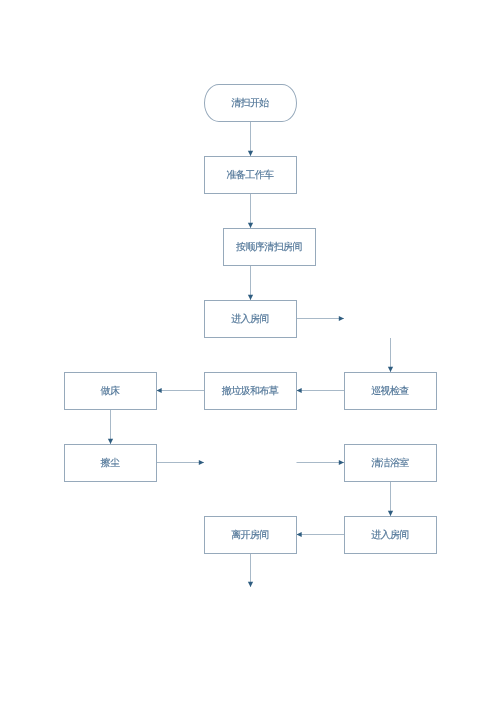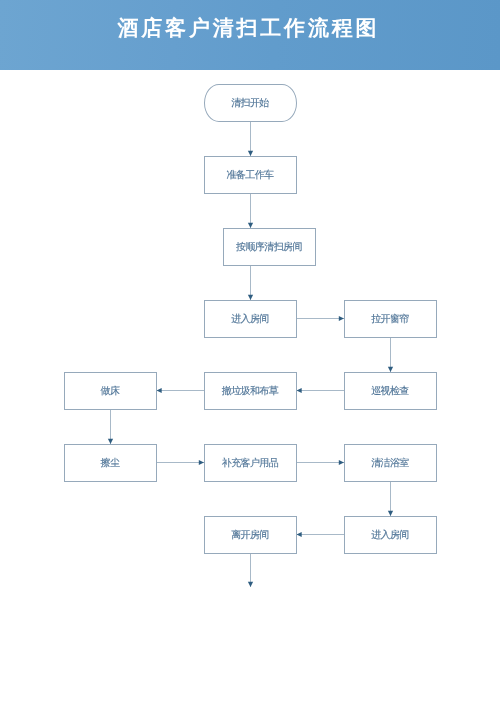--- a/index.html
+++ b/index.html
@@ -33,23 +33,20 @@
   .c-mid   {left:204px;}
   .c-right {left:344px;}
   .r1{top:84px;}  .r2{top:156px;align-items:center;} .r3{top:228px;margin-left:19px;} .r4{top:300px;}
   .r5{top:372px;} .r6{top:444px;} .r7{top:516px;} .r8{top:587px;}
 </style>
 </head>
 <body>
 
 <div id="page">
 
-  <div id="header">
-    <div id="title">酒店客户清扫工作流程图</div>
-  </div>
 
   <div id="diagram">
 
     <svg id="edges" width="500" height="707" viewBox="0 0 500 707" aria-hidden="true">
         <g>
           <path d="M250.5 122 L250.5 156" stroke="#a8b9c8" stroke-width="1" fill="none"></path>
           <polygon points="247.9,150.8 253.1,150.8 250.5,156" fill="#2f5d80"></polygon>
         </g>
         <g>
           <path d="M250.5 194 L250.5 228" stroke="#a8b9c8" stroke-width="1" fill="none"></path>
@@ -110,43 +107,37 @@
     </div>
 
     <div class="node c-mid r3">
       <span class="ln">按顺序清扫房间</span>
     </div>
 
     <div class="node c-mid r4">
       <span class="ln">进入房间</span>
     </div>
 
-    <div class="node c-right r4">
-      <span class="ln">拉开窗帘</span>
-    </div>
 
     <div class="node c-right r5">
       <span class="ln">巡视检查</span>
     </div>
 
     <div class="node c-mid r5">
       <span class="ln">撤垃圾和布草</span>
     </div>
 
     <div class="node c-left r5">
       <span class="ln">做床</span>
     </div>
 
     <div class="node c-left r6">
       <span class="ln">擦尘</span>
     </div>
 
-    <div class="node c-mid r6">
-      <span class="ln">补充客户用品</span>
-    </div>
 
     <div class="node c-right r6">
       <span class="ln">清洁浴室</span>
     </div>
 
     <div class="node c-right r7">
       <span class="ln">进入房间</span>
     </div>
 
     <div class="node c-mid r7">

